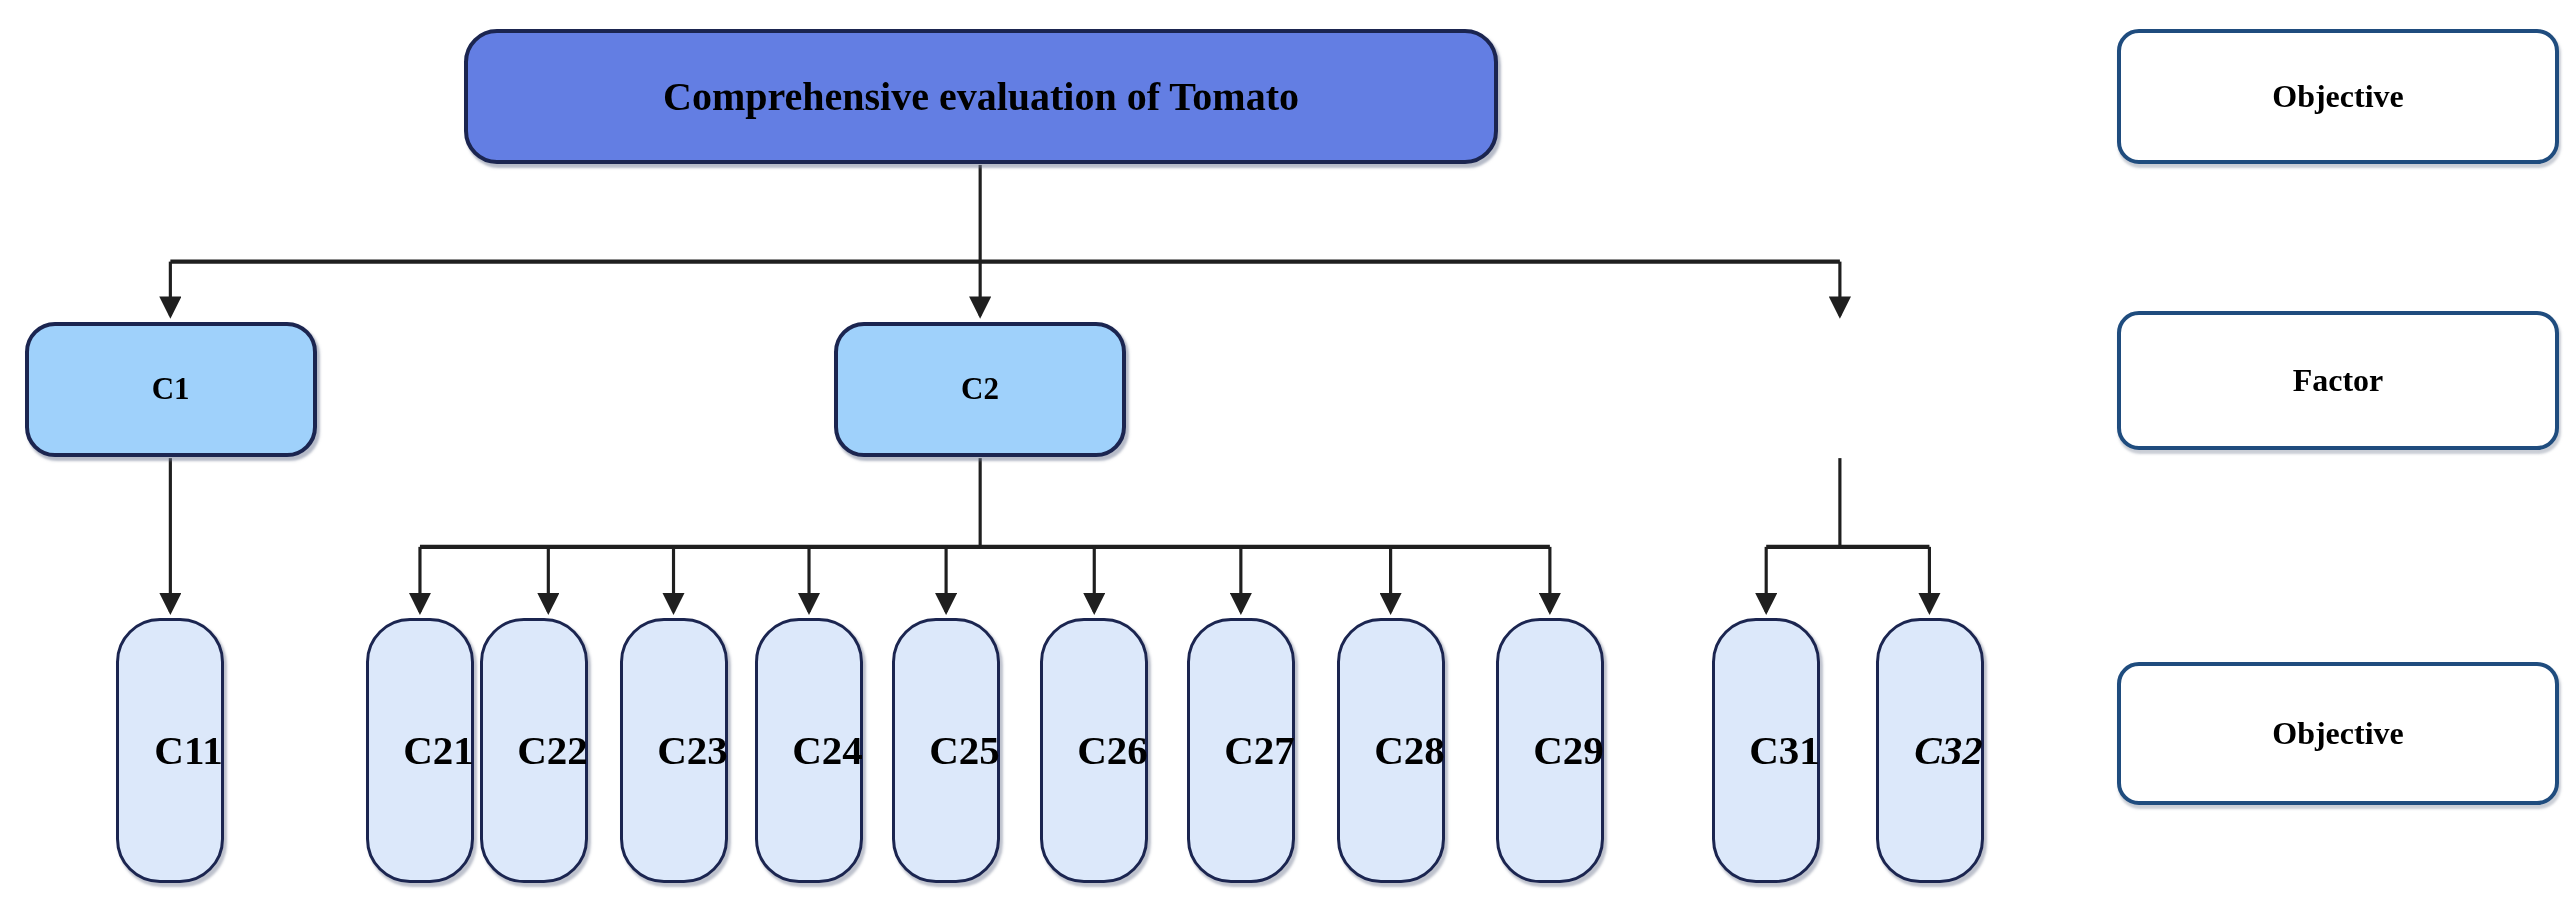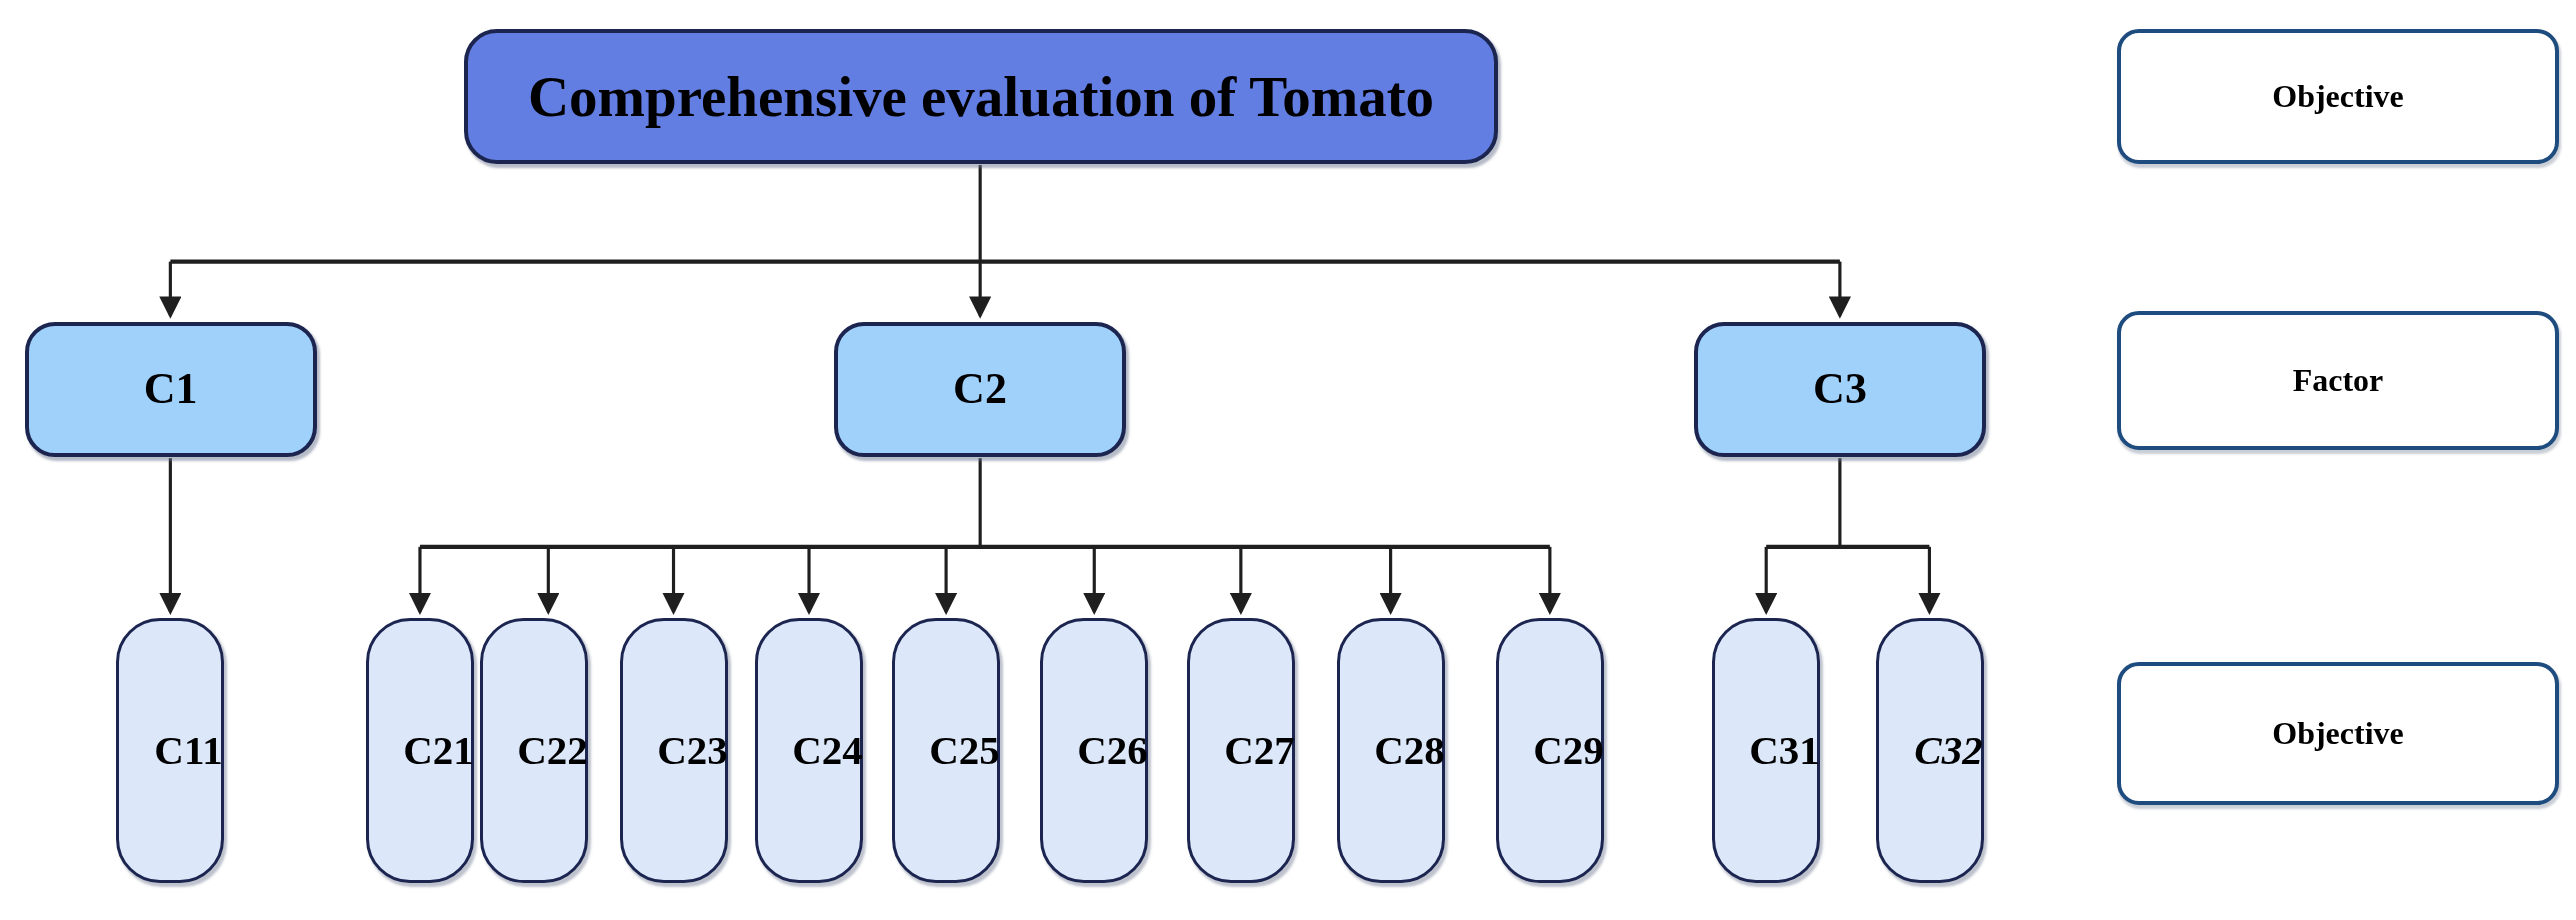--- a/index.html
+++ b/index.html
@@ -34,30 +34,30 @@
     box-sizing: border-box;
     text-align: center;
     line-height: 1.05;
   }
   .node.root {
     left: 464px; top: 29px;
     width: 1034px; height: 135px;
     background: var(--objective-fill, #637EE3);
     border: 4px solid var(--node-border, #1B2550);
     border-radius: 33px;
-    font-size: 57px;
+    font-size: 40px;
     box-shadow: 2.4px 3.2px 2.4px rgba(110,120,145,0.5);
   }
   .node.factor {
     top: 322px;
     width: 292px; height: 135px;
     background: var(--factor-fill, #9FD1FB);
     border: 4px solid var(--node-border, #1B2550);
     border-radius: 30px;
-    font-size: 44px;
+    font-size: 31px;
     box-shadow: 2.4px 3.2px 2.4px rgba(110,120,145,0.5);
   }
   #node-c1 { left: 24.6px; }
   #node-c2 { left: 834px; }
   #node-c3 { left: 1694px; }
   .node.sub {
     top: 618px;
     width: 108px; height: 265px;
     background: var(--subfactor-fill, #DCE8FA);
     border: 3.2px solid var(--node-border, #1B2550);
@@ -123,21 +123,20 @@
     <path class="line" d="M2229 690 V772" marker-end="url(#arrow)"></path>
     <path class="line" d="M2435 690 V772" marker-end="url(#arrow)"></path>
   </svg>
 
   <div class="node root" id="node-root">Comprehensive evaluation of Tomato</div>
 
   <div class="node factor" id="node-c1">C1</div>
 
   <div class="node factor" id="node-c2">C2</div>
 
-  <div class="node factor" id="node-c3">C3</div>
 
   <div id="subfactor-layer">
       <div class="node sub" style="left: 116px;">C11</div>
       <div class="node sub" style="left: 366px;">C21</div>
       <div class="node sub" style="left: 480px;">C22</div>
       <div class="node sub" style="left: 620px;">C23</div>
       <div class="node sub" style="left: 755px;">C24</div>
       <div class="node sub" style="left: 892px;">C25</div>
       <div class="node sub" style="left: 1040px;">C26</div>
       <div class="node sub" style="left: 1187px;">C27</div>

